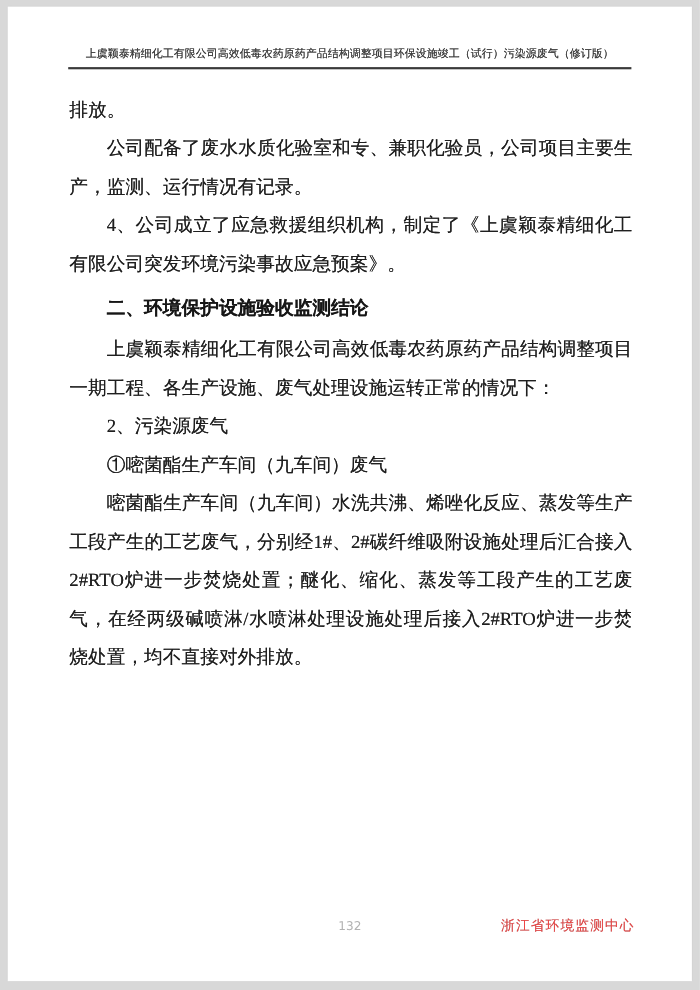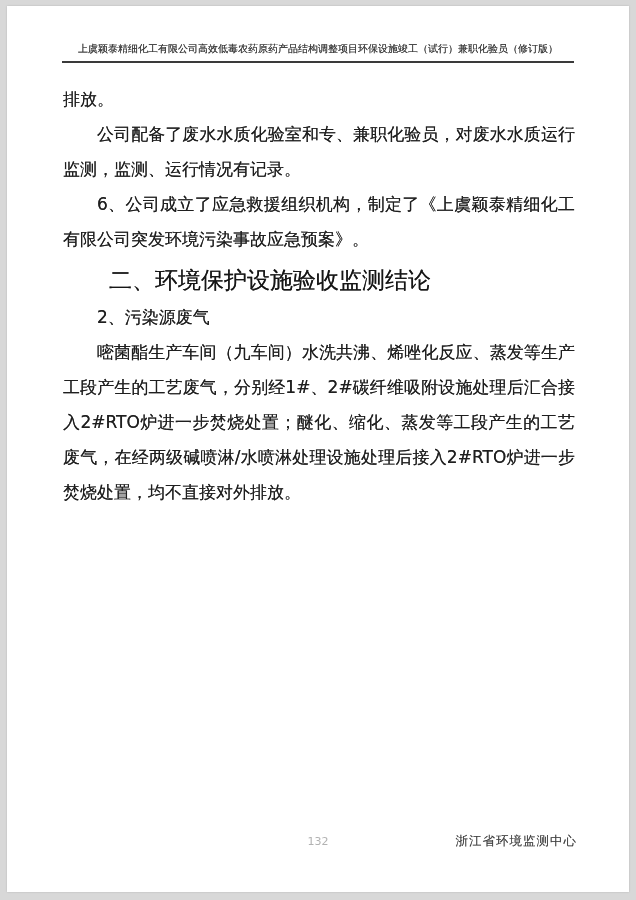--- a/index.html
+++ b/index.html
@@ -48,65 +48,68 @@
     width: 512px;
     font-size: 17px;
     line-height: 35px;
     color: #1f1f1f;
     text-align: justify;
     text-shadow: 0 0 0.5px #444;
   }
   .content p {
     margin: 0;
     text-indent: 2em;
+    font-family: Liberation Serif, serif;
   }
   .content p.no-indent {
     text-indent: 0;
   }
   .section-heading {
     margin: 6px 0 2px 0;
-    font-weight: normal;
-    font-size: 23px;
+    font-weight: bold;
+    font-size: 17px;
     line-height: 35px;
     text-indent: 2em;
     color: #161616;
   }
   .footer-pagenum {
     position: absolute;
     bottom: 44px;
     left: 0;
     width: 622px;
     text-align: center;
     font-size: 11px;
     color: #b2b2b2;
   }
   .footer-org {
     position: absolute;
     bottom: 42px;
     right: 52px;
     font-size: 12.5px;
-    color: #404040;
+    color: #ef4444;
     letter-spacing: 1px;
     text-shadow: 0 0 0.5px #999;
   }
 </style>
 </head>
 <body>
 
 <div class="scan-frame">
   <div class="page">
 
-    <div class="running-header">上虞颖泰精细化工有限公司高效低毒农药原药产品结构调整项目环保设施竣工（试行）兼职化验员（修订版）</div>
+    <div class="running-header">上虞颖泰精细化工有限公司高效低毒农药原药产品结构调整项目环保设施竣工（试行）污染源废气（修订版）</div>
 
     <div class="content">
       <p class="no-indent">排放。</p>
-      <p>公司配备了废水水质化验室和专、兼职化验员，对废水水质运行监测，监测、运行情况有记录。</p>
-      <p>6、公司成立了应急救援组织机构，制定了《上虞颖泰精细化工有限公司突发环境污染事故应急预案》。</p>
+      <p>公司配备了废水水质化验室和专、兼职化验员，公司项目主要生产，监测、运行情况有记录。</p>
+      <p>4、公司成立了应急救援组织机构，制定了《上虞颖泰精细化工有限公司突发环境污染事故应急预案》。</p>
       <h2 class="section-heading">二、环境保护设施验收监测结论</h2>
+      <p>上虞颖泰精细化工有限公司高效低毒农药原药产品结构调整项目一期工程、各生产设施、废气处理设施运转正常的情况下：</p>
       <p>2、污染源废气</p>
+      <p>①嘧菌酯生产车间（九车间）废气</p>
       <p>嘧菌酯生产车间（九车间）水洗共沸、烯唑化反应、蒸发等生产工段产生的工艺废气，分别经1#、2#碳纤维吸附设施处理后汇合接入2#RTO炉进一步焚烧处置；醚化、缩化、蒸发等工段产生的工艺废气，在经两级碱喷淋/水喷淋处理设施处理后接入2#RTO炉进一步焚烧处置，均不直接对外排放。</p>
 
     </div>
 
     <div class="footer-pagenum">132</div>
 
     <div class="footer-org">浙江省环境监测中心</div>
 
   </div>
 </div>

